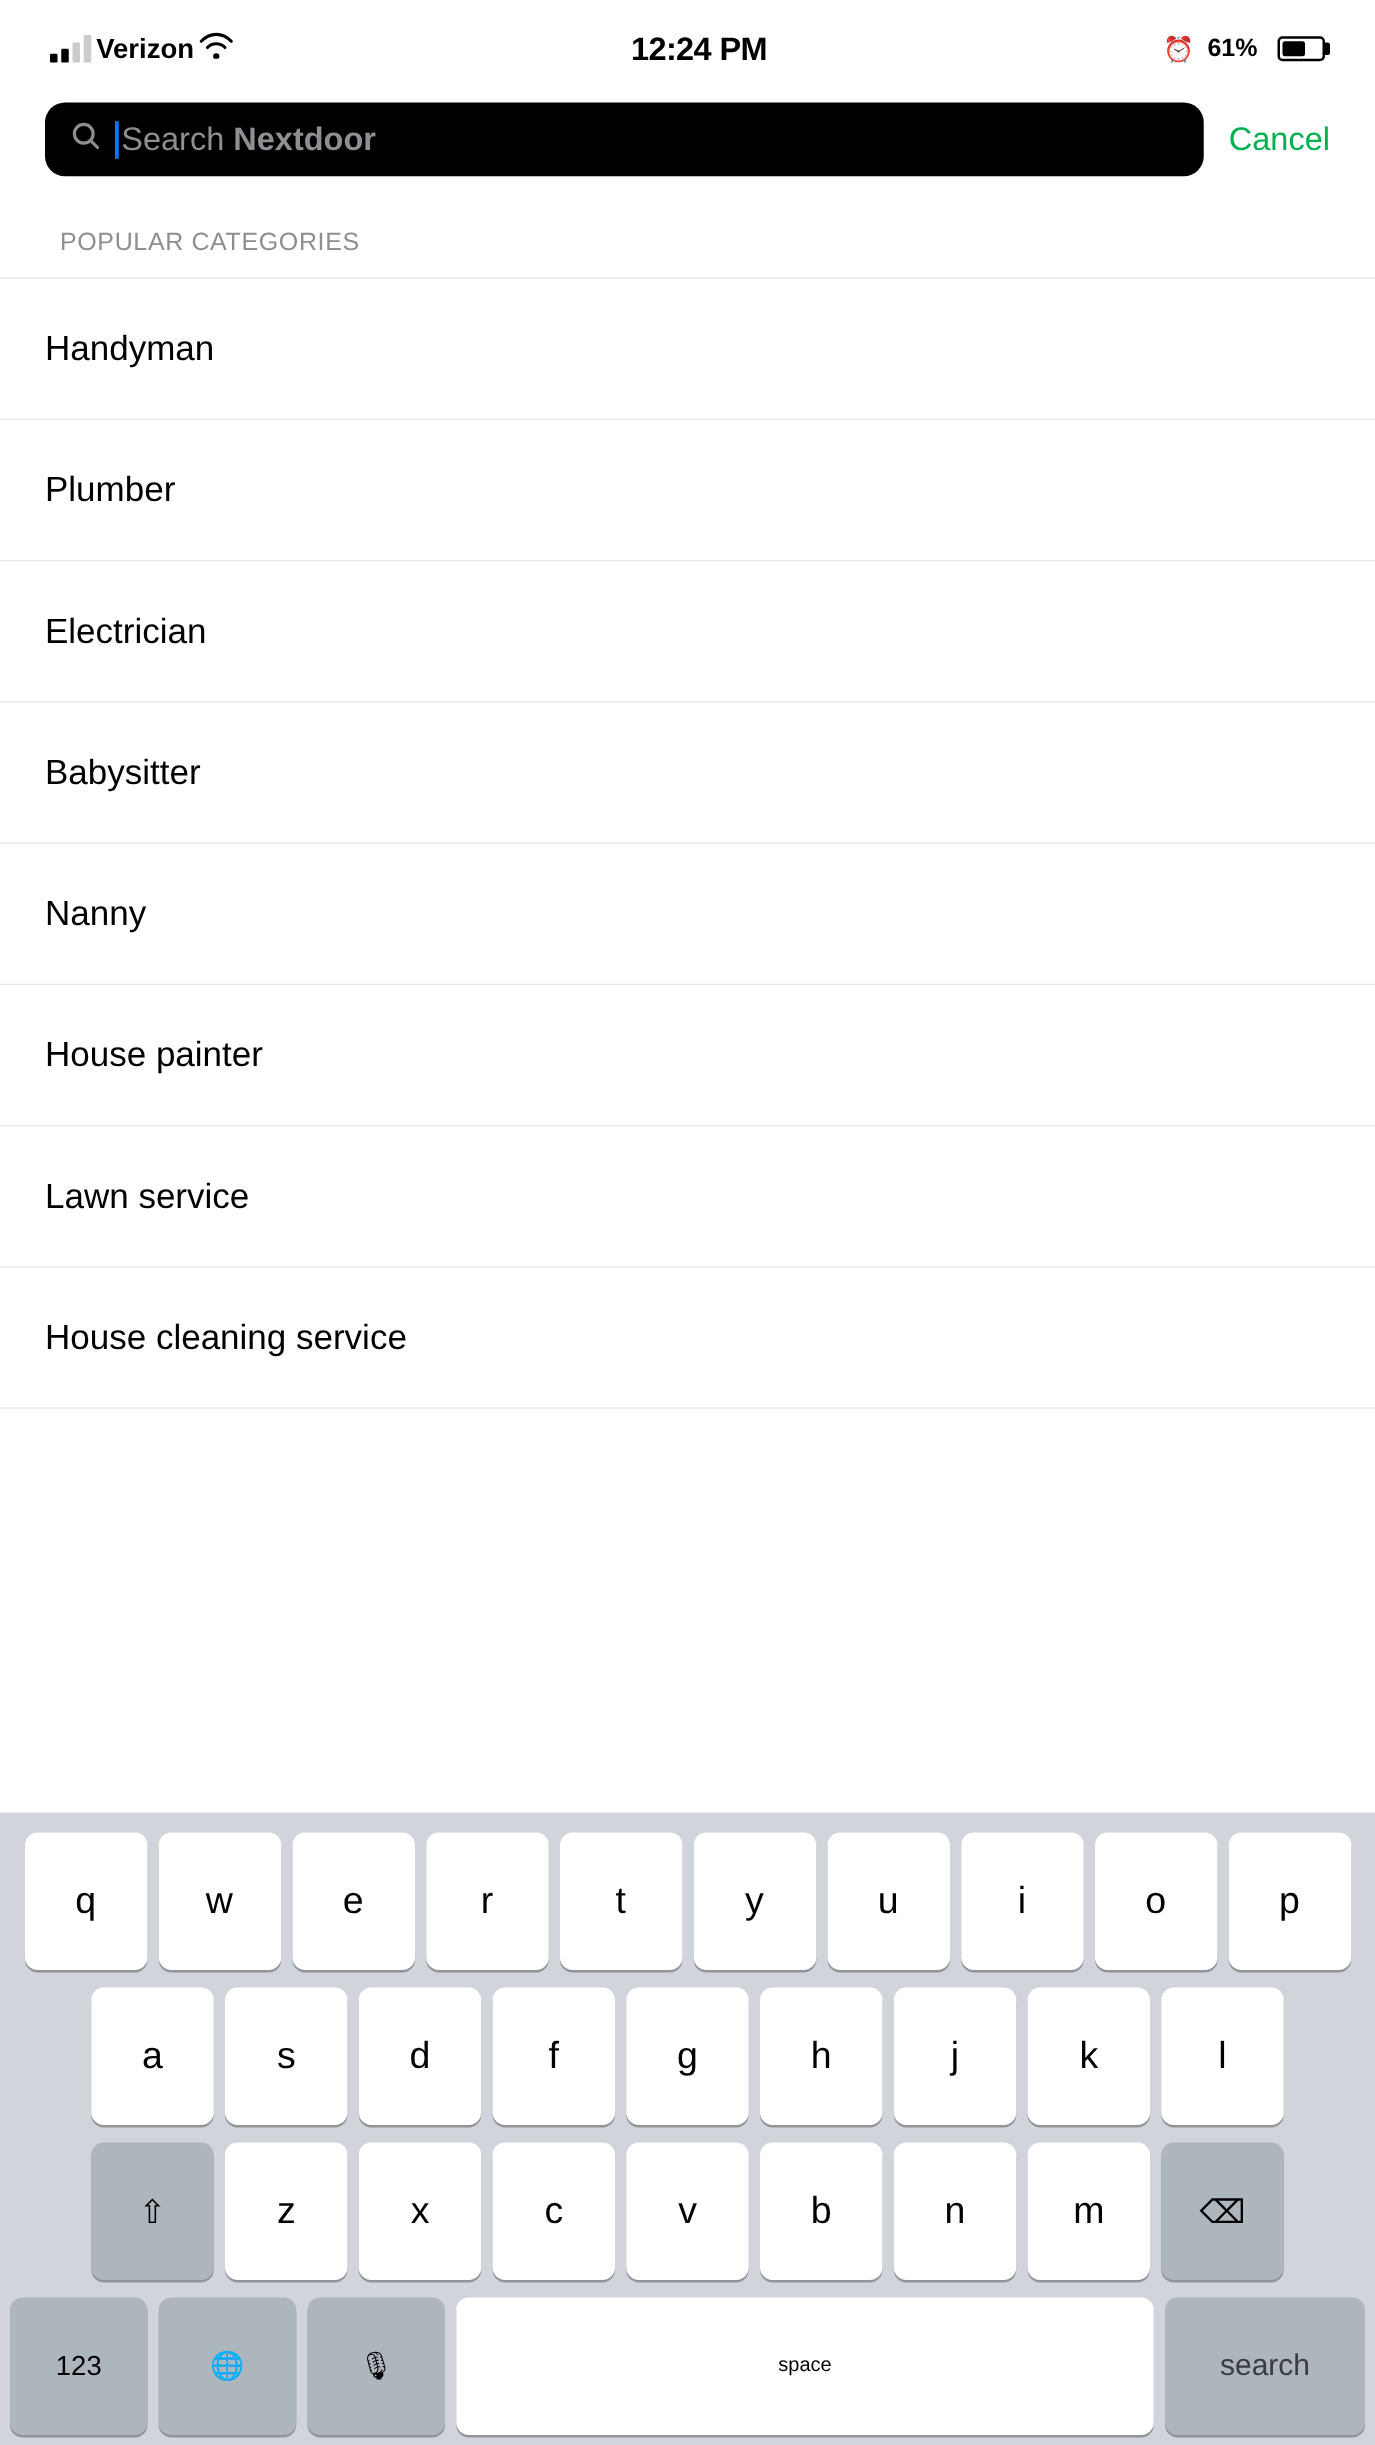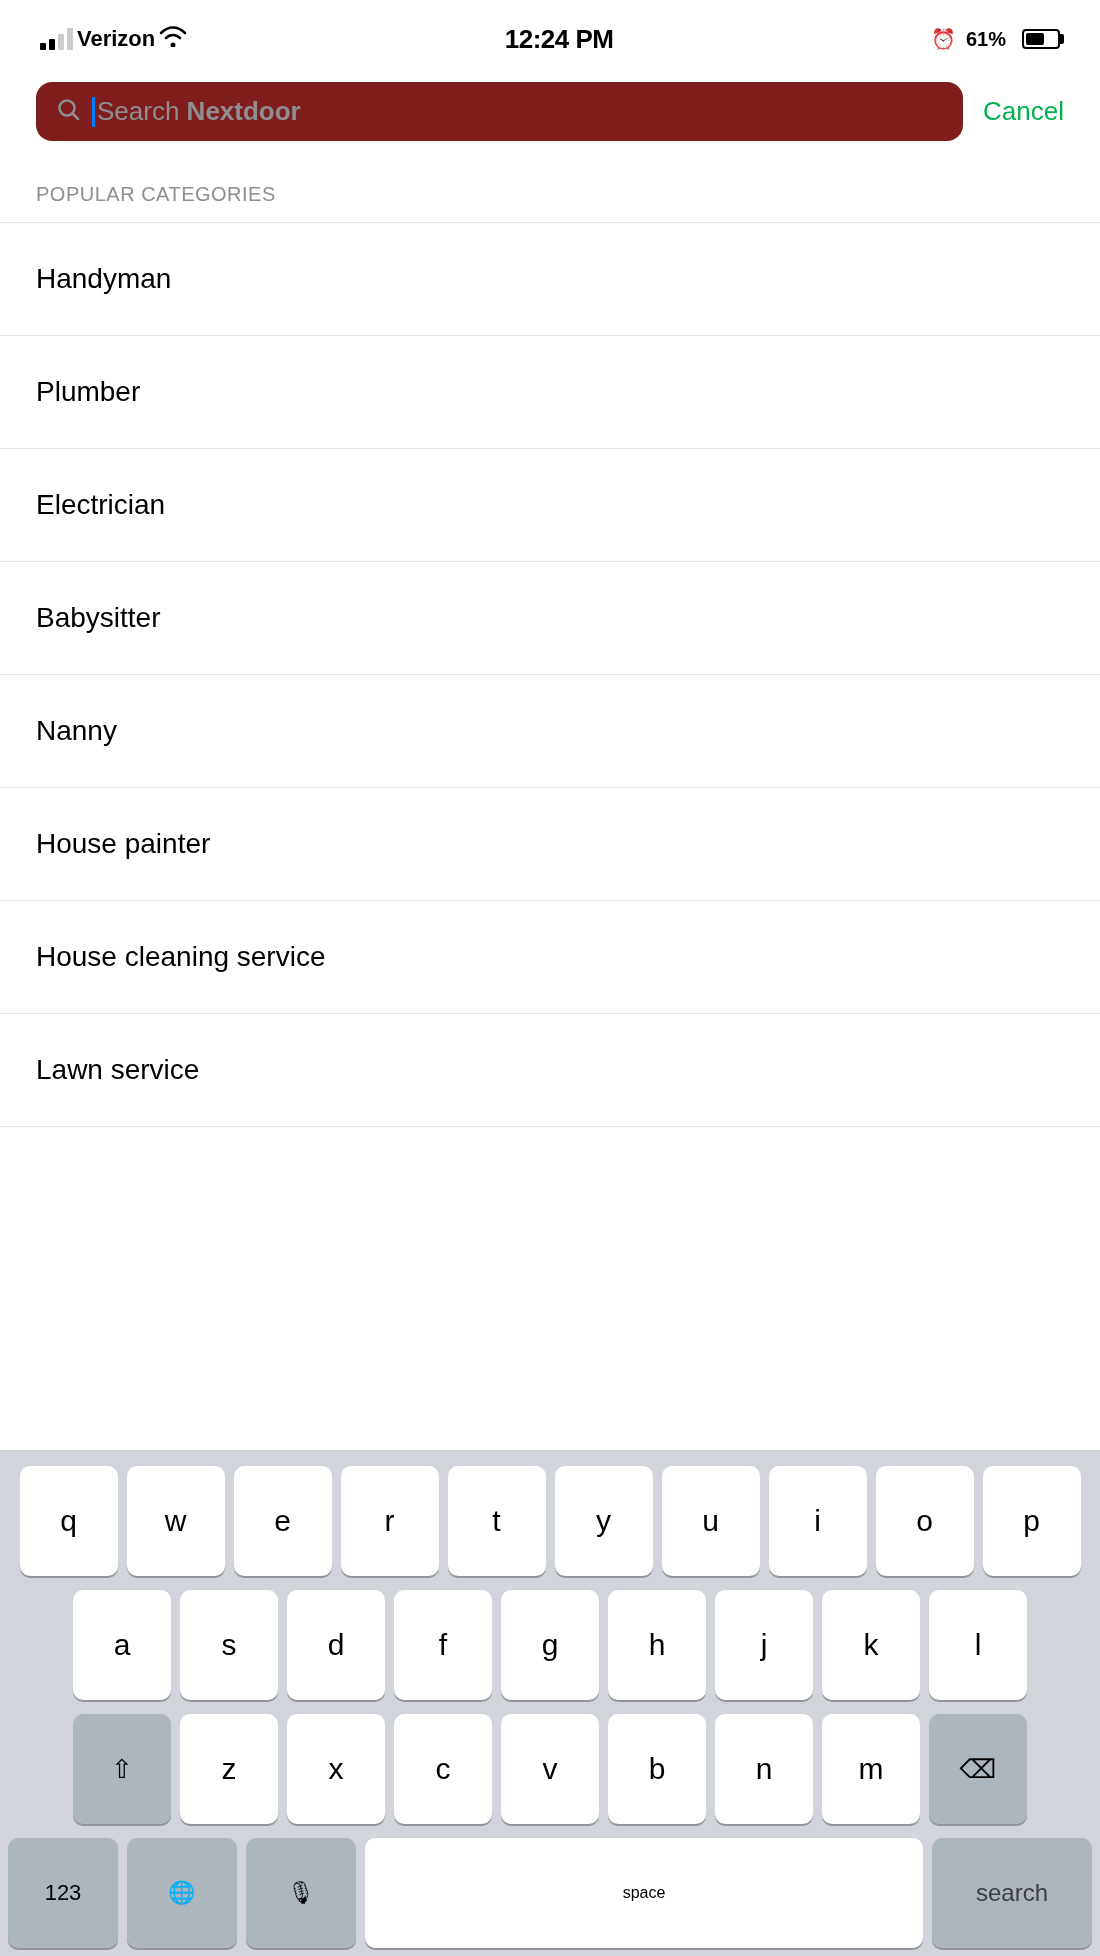--- a/index.html
+++ b/index.html
@@ -131,21 +131,21 @@
       display: flex;
       align-items: center;
       gap: 20px;
       background: #ffffff;
     }
 
     .search-input-wrapper {
       flex: 1;
       display: flex;
       align-items: center;
-      background: #7f1d1d;
+      background: #000000;
       border-radius: 16px;
       padding: 14px 20px;
       gap: 12px;
     }
 
     .search-icon-wrapper {
       color: #8e8e93;
       font-size: 24px;
     }
 
@@ -186,20 +186,21 @@
       font-weight: 400;
       white-space: nowrap;
       background: none;
       border: none;
       cursor: pointer;
     }
 
     
     .categories-section {
       padding: 30px 36px 16px 36px;
+      margin-left: 12px;
     }
 
     .categories-title {
       font-size: 20px;
       font-weight: 500;
       color: #8e8e93;
       letter-spacing: 0.5px;
       text-transform: uppercase;
     }
 
@@ -341,22 +342,22 @@
   <div class="categories-title">POPULAR CATEGORIES</div>
 </div>
 
 <ul class="category-list">
 <li class="category-item">Handyman</li>
     <li class="category-item">Plumber</li>
     <li class="category-item">Electrician</li>
     <li class="category-item">Babysitter</li>
     <li class="category-item">Nanny</li>
     <li class="category-item">House painter</li>
+    <li class="category-item">Lawn service</li>
     <li class="category-item">House cleaning service</li>
-    <li class="category-item">Lawn service</li>
   </ul>
 
 <div class="keyboard">
 
   <div class="keyboard-row">
     <div class="key">q</div>
     <div class="key">w</div>
     <div class="key">e</div>
     <div class="key">r</div>
     <div class="key">t</div>

